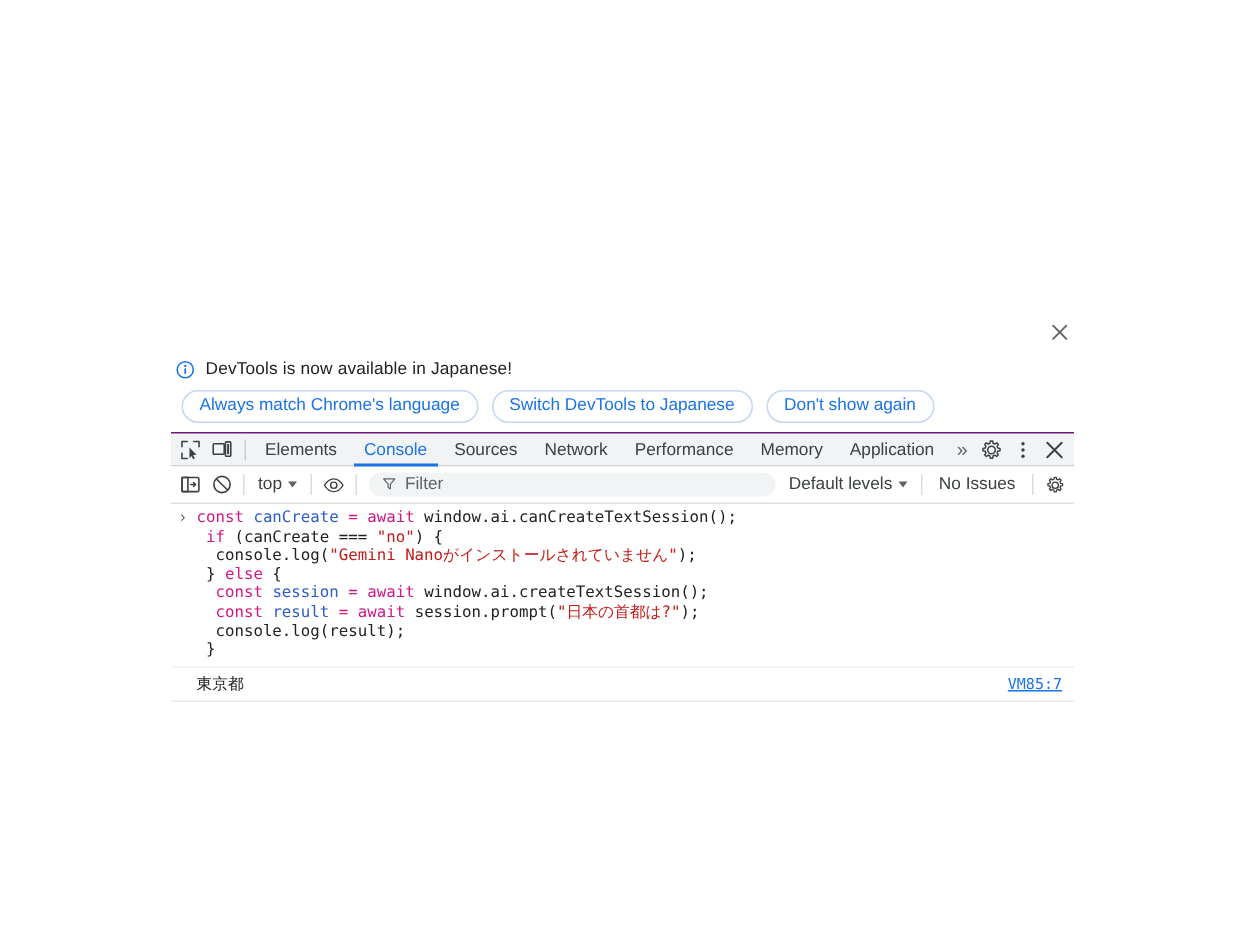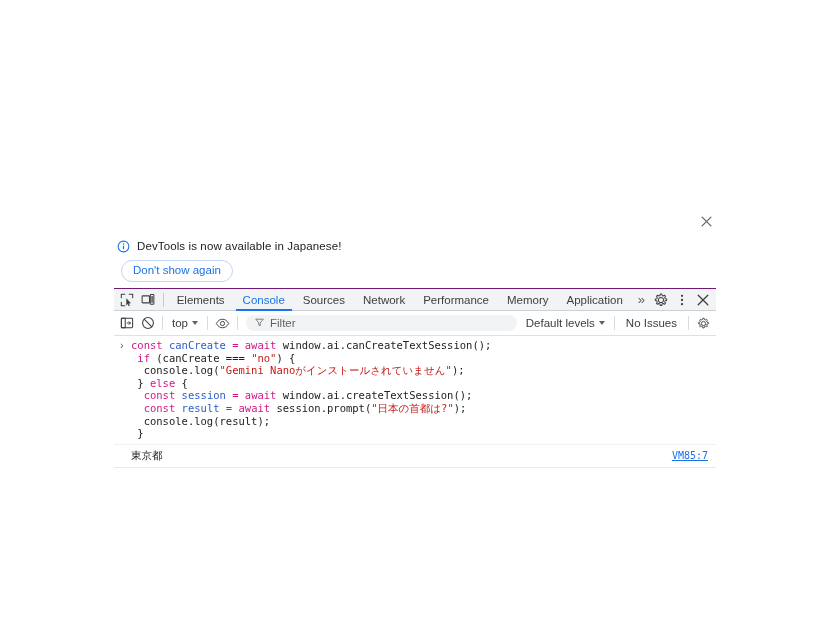--- a/index.html
+++ b/index.html
@@ -285,20 +285,22 @@
       <span class="info-icon">
         <svg width="13" height="13" viewBox="0 0 16 16">
           <circle cx="8" cy="8" r="6.6" fill="none" stroke="#1a73e8" stroke-width="1.3"></circle>
           <circle cx="8" cy="4.9" r="0.95" fill="#1a73e8"></circle>
           <rect x="7.25" y="6.7" width="1.5" height="4.7" rx="0.6" fill="#1a73e8"></rect>
         </svg>
       </span>
       <span class="infobar-text">DevTools is now available in Japanese!</span>
     </div>
     <div class="infobar-buttons">
+      <button class="pill-btn">Always match Chrome's language</button>
+      <button class="pill-btn">Switch DevTools to Japanese</button>
       <button class="pill-btn">Don't show again</button>
     </div>
     <div class="infobar-close">
       <svg width="11" height="11" viewBox="0 0 12 12">
         <path d="M1.2 1.2 L10.8 10.8 M10.8 1.2 L1.2 10.8" stroke="#5f6368" stroke-width="1.35" stroke-linecap="round"></path>
       </svg>
     </div>
   </div>
 
   <div class="tabbar">

